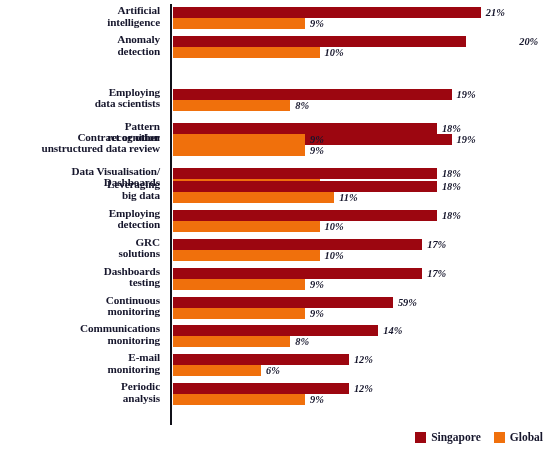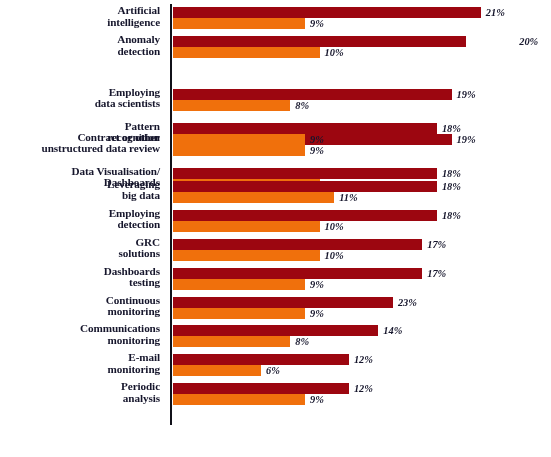--- a/index.html
+++ b/index.html
@@ -227,21 +227,21 @@
             <div class="bar-value sg" style="left: 254.22px;">17%</div>
             <div class="bar gl" style="width: 131.94px; background: rgb(240, 112, 12);"></div>
             <div class="bar-value gl" style="left: 136.94px;">9%</div>
           </div>
         </div>
         <div class="row-group" style="top: 296.5px;">
           <div class="cat-label">Continuous
 monitoring</div>
           <div class="bars">
             <div class="bar sg" style="width: 219.9px; background: rgb(156, 6, 16);"></div>
-            <div class="bar-value sg" style="left: 224.9px;">23%</div>
+            <div class="bar-value sg" style="left: 224.9px;">59%</div>
             <div class="bar gl" style="width: 131.94px; background: rgb(240, 112, 12);"></div>
             <div class="bar-value gl" style="left: 136.94px;">9%</div>
           </div>
         </div>
         <div class="row-group" style="top: 325.45px;">
           <div class="cat-label">Communications
 monitoring</div>
           <div class="bars">
             <div class="bar sg" style="width: 205.24px; background: rgb(156, 6, 16);"></div>
             <div class="bar-value sg" style="left: 210.24px;">14%</div>
@@ -265,14 +265,26 @@
           <div class="bars">
             <div class="bar sg" style="width: 175.92px; background: rgb(156, 6, 16);"></div>
             <div class="bar-value sg" style="left: 180.92px;">12%</div>
             <div class="bar gl" style="width: 131.94px; background: rgb(240, 112, 12);"></div>
             <div class="bar-value gl" style="left: 136.94px;">9%</div>
           </div>
         </div>
       </div>
   </div>
 
+  <div id="legend">
+    <div class="legend-inner">
+        <div class="legend-item">
+          <span class="legend-swatch" style="background: rgb(156, 6, 16);"></span>
+          <span class="legend-text">Singapore</span>
+        </div>
+        <div class="legend-item">
+          <span class="legend-swatch" style="background: rgb(240, 112, 12);"></span>
+          <span class="legend-text">Global</span>
+        </div>
+      </div>
+  </div>
 
 </div>
 
 </body></html>

